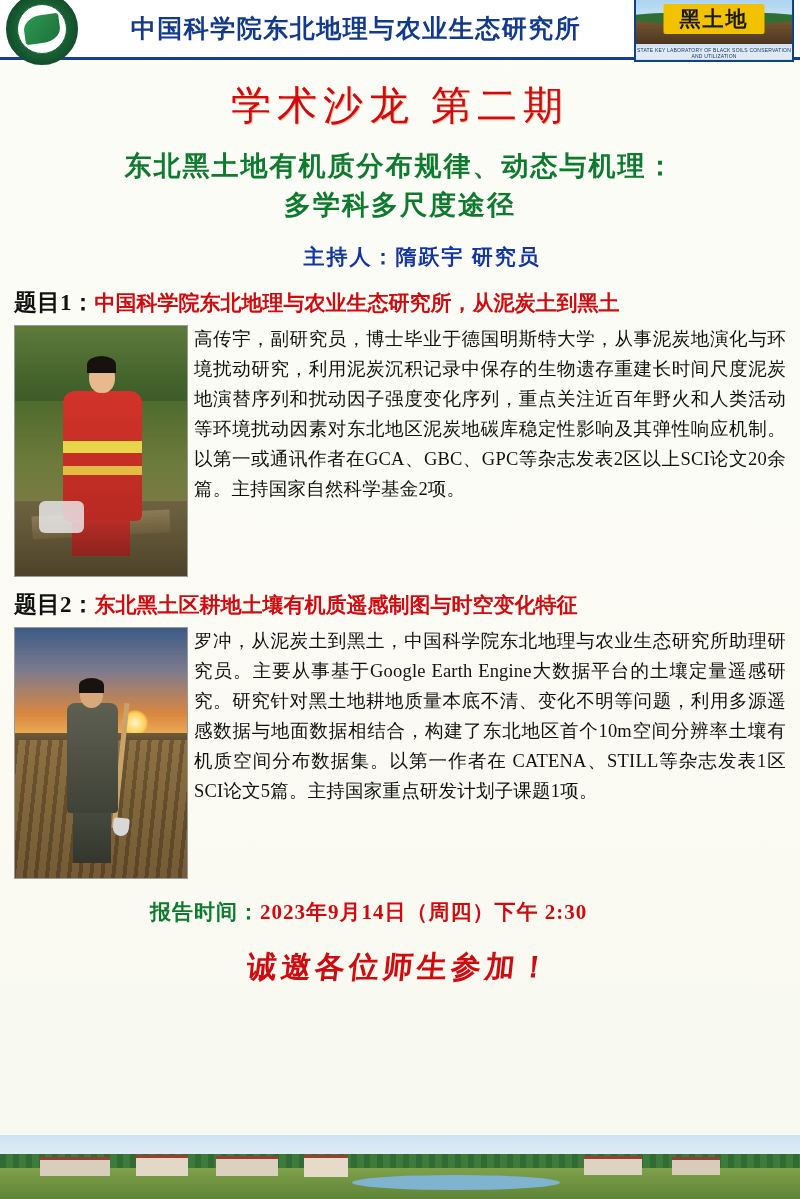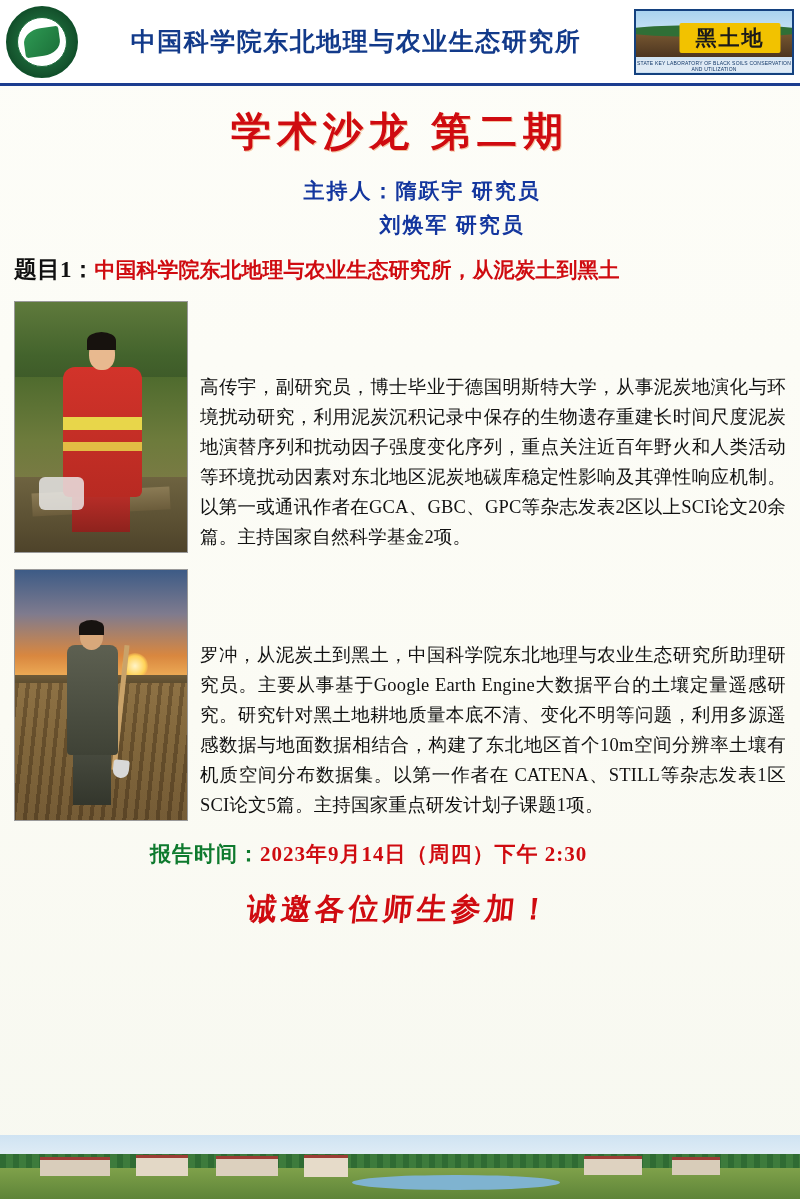--- a/index.html
+++ b/index.html
@@ -18,21 +18,21 @@
     width: 800px;
     height: 1199px;
     background: linear-gradient(180deg, #fdfdf8 0%, #fbfbf4 60%, #f7f8f0 100%);
     box-sizing: border-box;
     overflow: hidden;
   }
 
   
   .header {
     position: relative;
-    height: 86px;
+    height: 60px;
     background: #ffffff;
     border-bottom: 3px solid #1b3d8f;
     display: flex;
     align-items: center;
     padding: 0 6px;
     box-sizing: border-box;
   }
   .header-logo {
     width: 68px;
     height: 68px;
@@ -97,46 +97,45 @@
     position: absolute; left: 0; top: 20px; width: 100%; height: 26px;
     background: linear-gradient(180deg, #7a5a32 0%, #4c3520 100%);
   }
   .badge-field:before {
     content: "";
     position: absolute; left: -10%; top: -6px; width: 120%; height: 12px;
     background: #2f6f36;
     border-radius: 50%;
   }
   .badge-text {
-    position: absolute; left: 50%; top: 12px; transform: translateX(-50%);
+    position: absolute; left: 50%; top: 6px; transform: translateX(-50%);
     font-weight: bold;
     font-size: 21px;
     color: #1a1a1a;
     letter-spacing: 2px;
     background: #f2c200;
     padding: 1px 16px;
     border-radius: 2px;
     white-space: nowrap;
-    margin-left: 16px;
   }
   .badge-sub {
     position: absolute; left: 0; bottom: 1px; width: 100%;
     text-align: center;
     font-size: 5px;
     color: #0f3566;
     letter-spacing: .2px;
     font-family: "Liberation Sans", sans-serif;
     background: #dfeaf5;
   }
 
   
   .main-title {
     text-align: center;
     font-size: 40px;
-    font-weight: bold;
+    font-weight: normal;
     color: #cf0b10;
     margin-top: 18px;
     letter-spacing: 6px;
     font-family: "Liberation Serif", "DejaVu Serif", serif;
     text-shadow: 1px 1px 0 #f3c4a2;
   }
   .subject {
     text-align: center;
     font-size: 27px;
     font-weight: bold;
@@ -176,23 +175,22 @@
     letter-spacing: 0px;
   }
   .talk-title {
     font-size: 21px;
     font-weight: bold;
     color: #cf0b10;
     letter-spacing: 0px;
   }
   .talk-body {
     display: flex;
-    gap: 12px;
-    margin-top: 16px;
-    align-items: flex-end;
+    gap: 6px;
+    margin-top: 7px;
   }
   .photo {
     flex: 0 0 auto;
     width: 172px;
     height: 250px;
     border: 1px solid #999;
     position: relative;
     overflow: hidden;
     background: #6f7f55;
   }
@@ -316,24 +314,27 @@
     <div class="header-badge">
       <div class="badge-sky"></div>
       <div class="badge-field"></div>
       <div class="badge-text">黑土地</div>
       <div class="badge-sub">STATE KEY LABORATORY OF BLACK SOILS CONSERVATION AND UTILIZATION</div>
     </div>
   </div>
 
   <div class="main-title">学术沙龙 第二期</div>
 
+  <div class="subject">
+    <div>东北黑土地有机质分布规律、动态与机理：</div>
+    <div>多学科多尺度途径</div>
+  </div>
 
   <div class="host-block">
     <div>主持人：隋跃宇 研究员</div>
-    <div class="host-line-2">刘焕军 研究员</div>
   </div>
 
   <div class="talk">
     <div class="talk-head">
       <span class="talk-label">题目1：</span>
       <span class="talk-title">中国科学院东北地理与农业生态研究所，从泥炭土到黑土</span>
     </div>
     <div class="talk-body">
       <div class="photo">
         <div class="ph1-sky"></div>
@@ -346,20 +347,24 @@
         <div class="ph1-stripe2"></div>
         <div class="ph1-head"></div>
         <div class="ph1-hair"></div>
         <div class="ph1-bag"></div>
       </div>
       <div class="bio">高传宇，副研究员，博士毕业于德国明斯特大学，从事泥炭地演化与环境扰动研究，利用泥炭沉积记录中保存的生物遗存重建长时间尺度泥炭地演替序列和扰动因子强度变化序列，重点关注近百年野火和人类活动等环境扰动因素对东北地区泥炭地碳库稳定性影响及其弹性响应机制。以第一或通讯作者在GCA、GBC、GPC等杂志发表2区以上SCI论文20余篇。主持国家自然科学基金2项。</div>
     </div>
   </div>
 
   <div class="talk">
+    <div class="talk-head">
+      <span class="talk-label">题目2：</span>
+      <span class="talk-title">东北黑土区耕地土壤有机质遥感制图与时空变化特征</span>
+    </div>
     <div class="talk-body">
       <div class="photo">
         <div class="ph2-sky"></div>
         <div class="ph2-sun"></div>
         <div class="ph2-horizon"></div>
         <div class="ph2-field"></div>
         <div class="ph2-rows"></div>
         <div class="ph2-shovel"></div>
         <div class="ph2-blade"></div>
         <div class="ph2-legs"></div>

